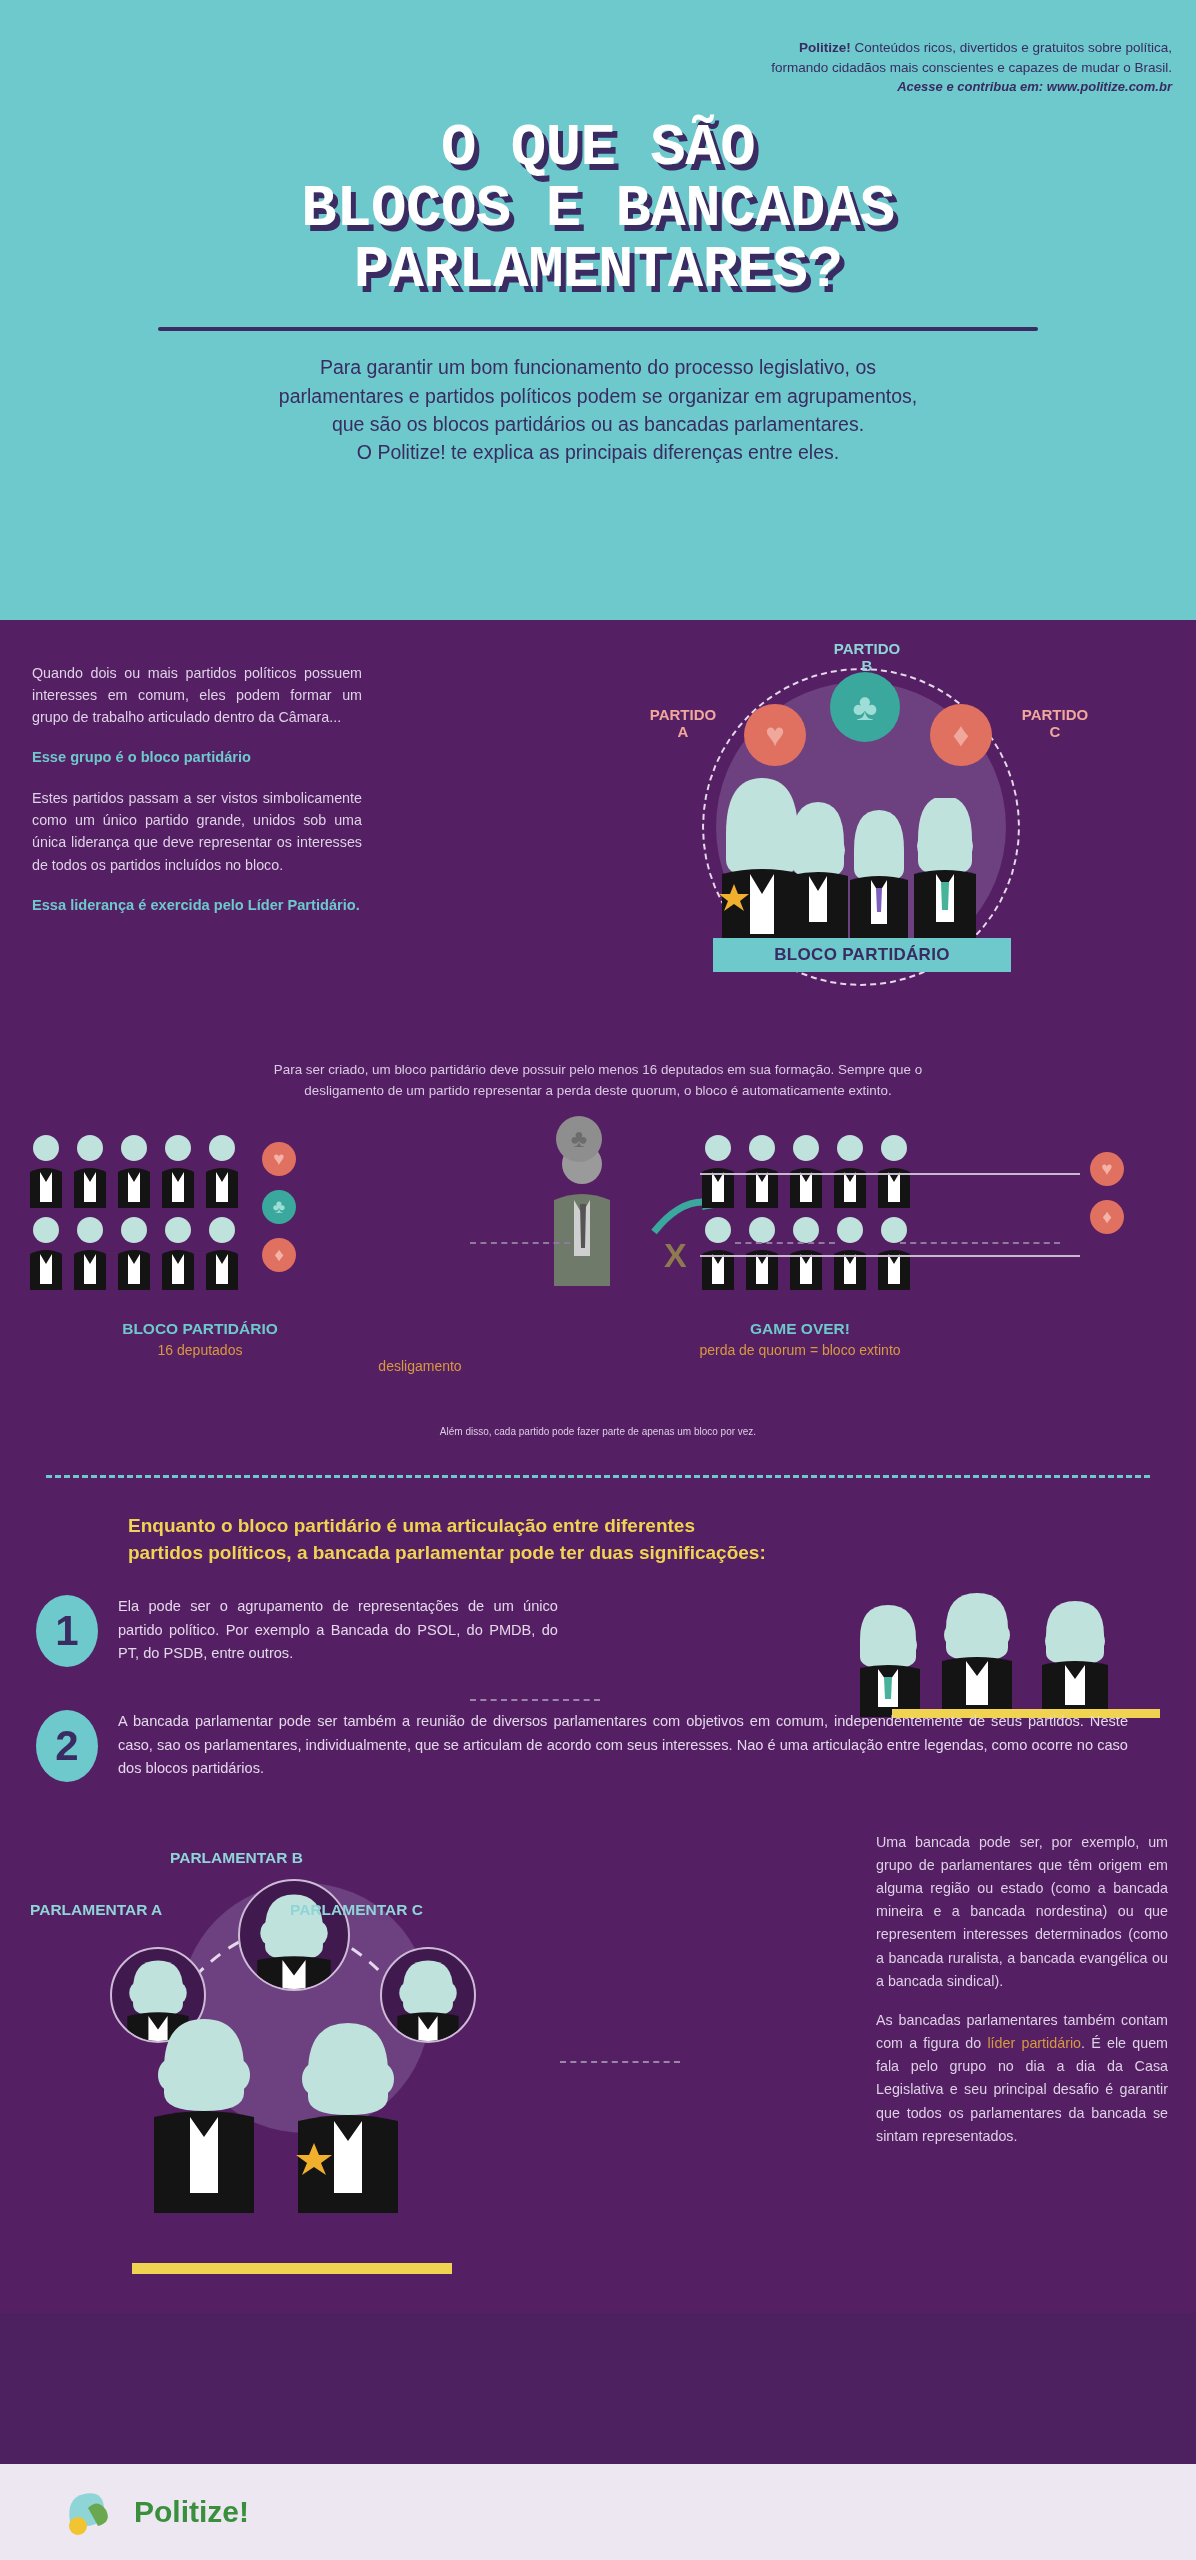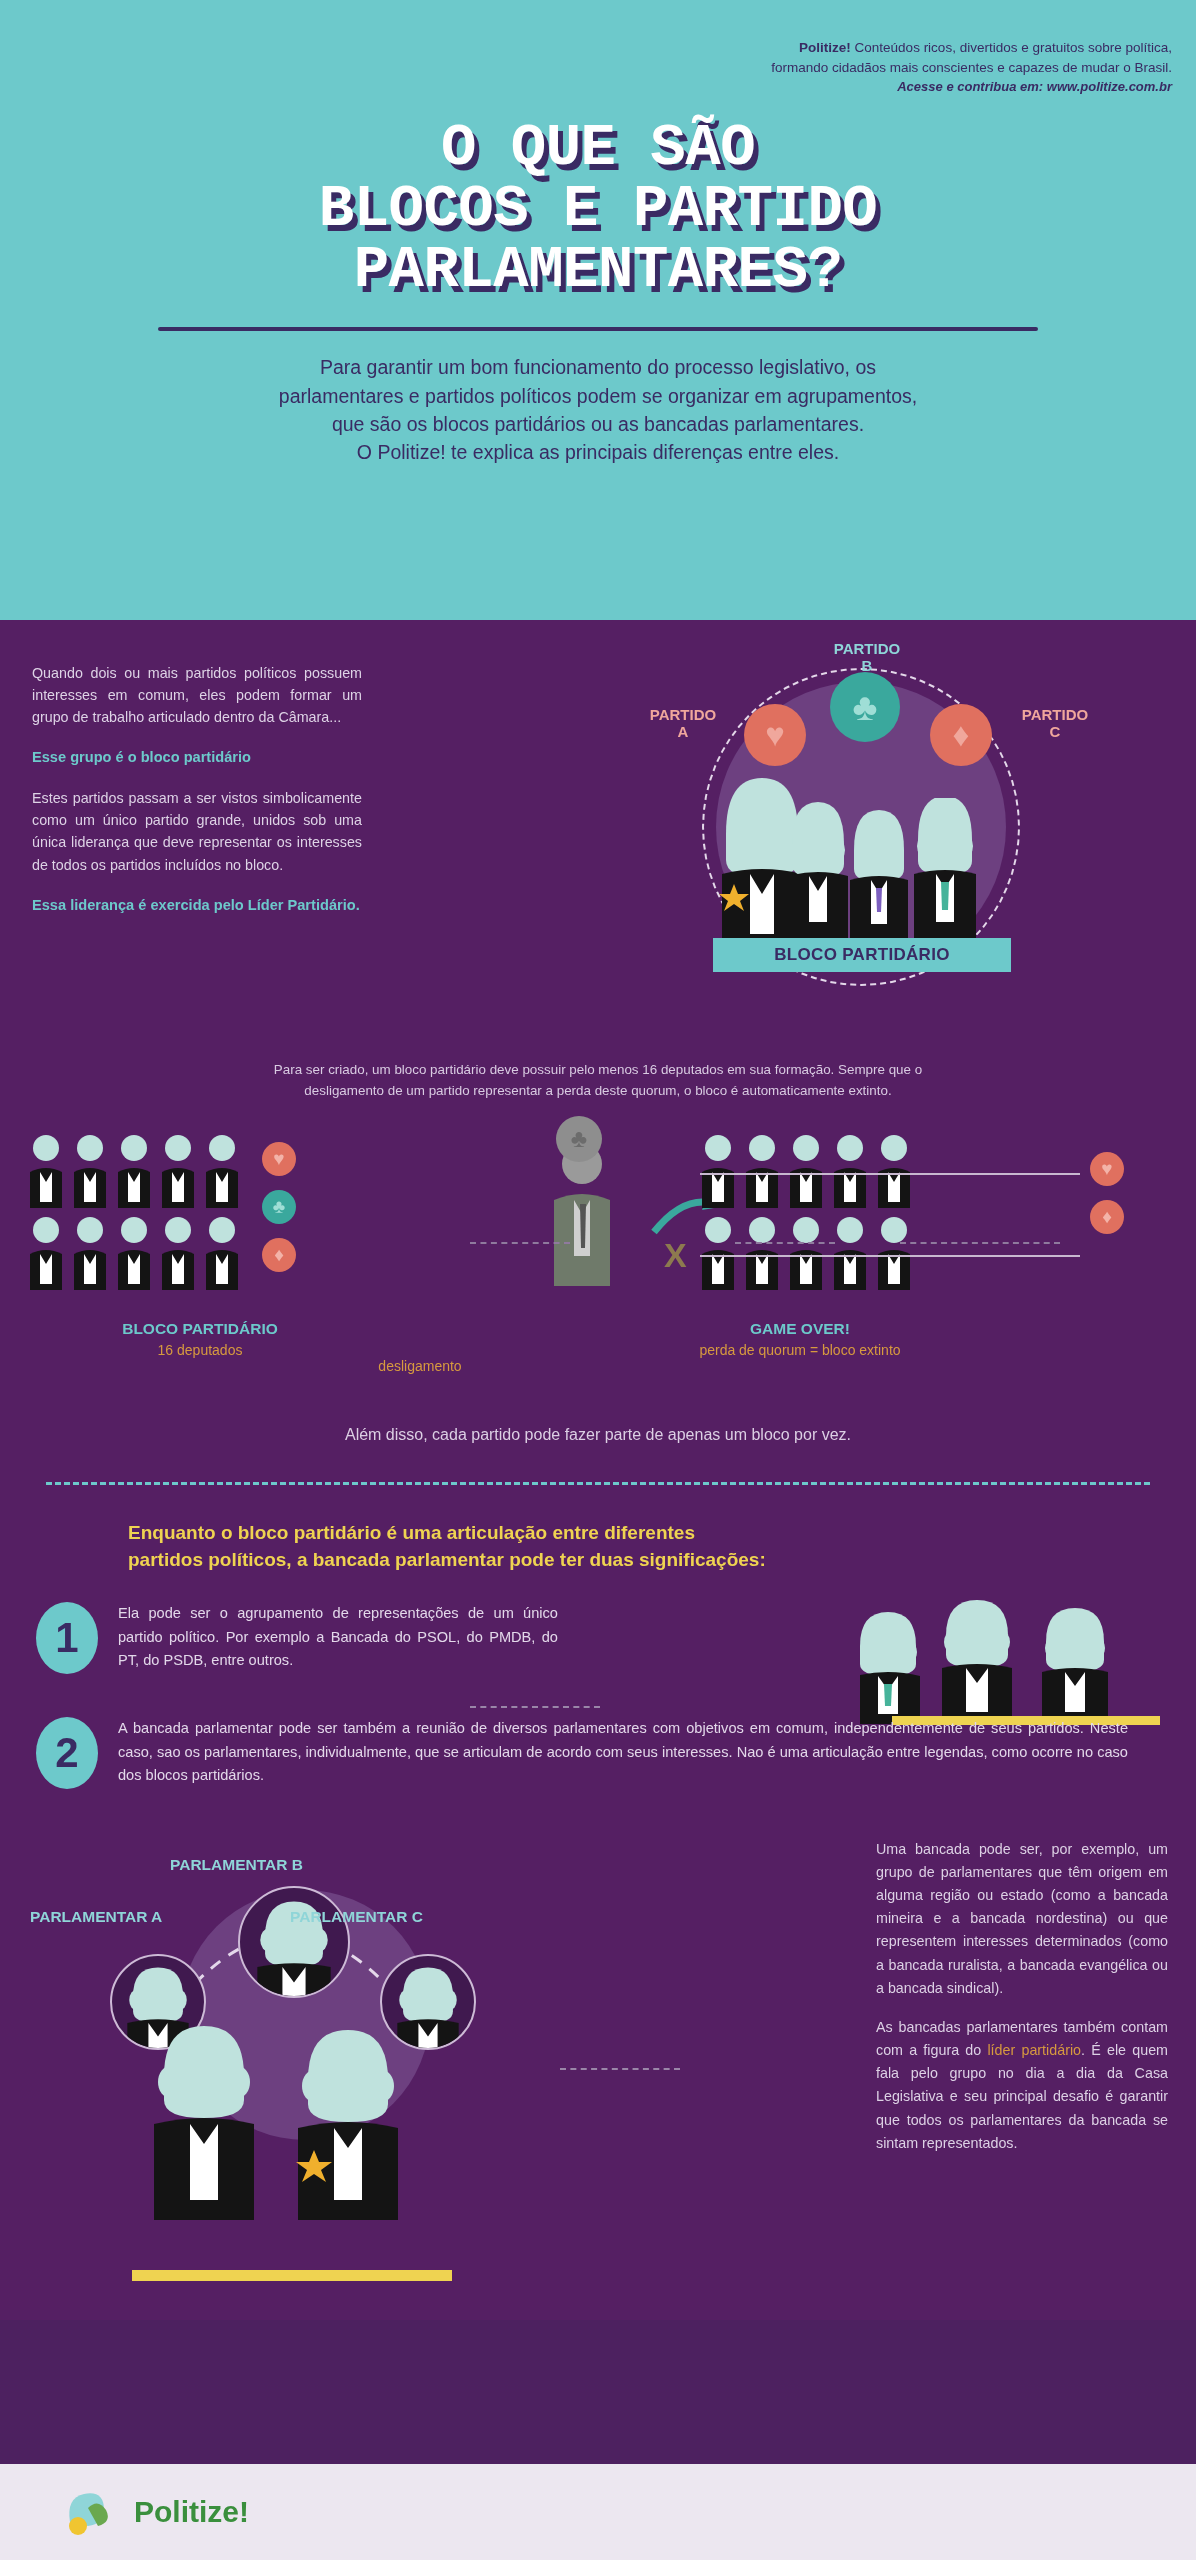--- a/index.html
+++ b/index.html
@@ -121,21 +121,21 @@
   .cap .s { color:#d79a3f; font-size:14px; margin-top:4px; }
   .cap.c1 { left:40px; top:196px; width:320px; }
   .cap.c2 { left:300px; top:196px; width:240px; }
   .cap.c3 { left:600px; top:196px; width:400px; }
 
   .dash-h {
     position:absolute; border-top:2px dashed #8f7a9e; height:0;
   }
 
   .note-alem {
-    text-align:center; color:#dccfe4; font-size:16px; margin-top:12px;
+    text-align:center; color:#dccfe4; font-size:10px; margin-top:12px;
   }
 
   .divider-dash {
     width:1104px; height:0; margin:38px auto 0 auto;
     border-top:3px dashed #6dc9cb;
   }
 
   .yellow-head {
     color:#efd351; font-weight:bold; font-size:19px; line-height:1.45;
     width:940px; margin:34px auto 3px auto; text-align:justify;
@@ -181,21 +181,21 @@
 <div class="header">
 
   <div class="brandline">
     <span><b>Politize!</b><span> Conteúdos ricos, divertidos e gratuitos sobre política,</span></span><br>
     <span>formando cidadãos mais conscientes e capazes de mudar o Brasil.</span>
     <span class="url">Acesse e contribua em: www.politize.com.br</span>
   </div>
 
   <div class="title">
     <div>O QUE SÃO</div>
-    <div>BLOCOS E PARTIDO</div>
+    <div>BLOCOS E BANCADAS</div>
     <div>PARLAMENTARES?</div>
   </div>
 
   <div class="rule"></div>
 
   <div class="intro">
     <div>Para garantir um bom funcionamento do processo legislativo, os</div>
     <div>parlamentares e partidos políticos podem se organizar em agrupamentos,</div>
     <div>que são os blocos partidários ou as bancadas parlamentares.</div>
     <div>O Politize! te explica as principais diferenças entre eles.</div>

